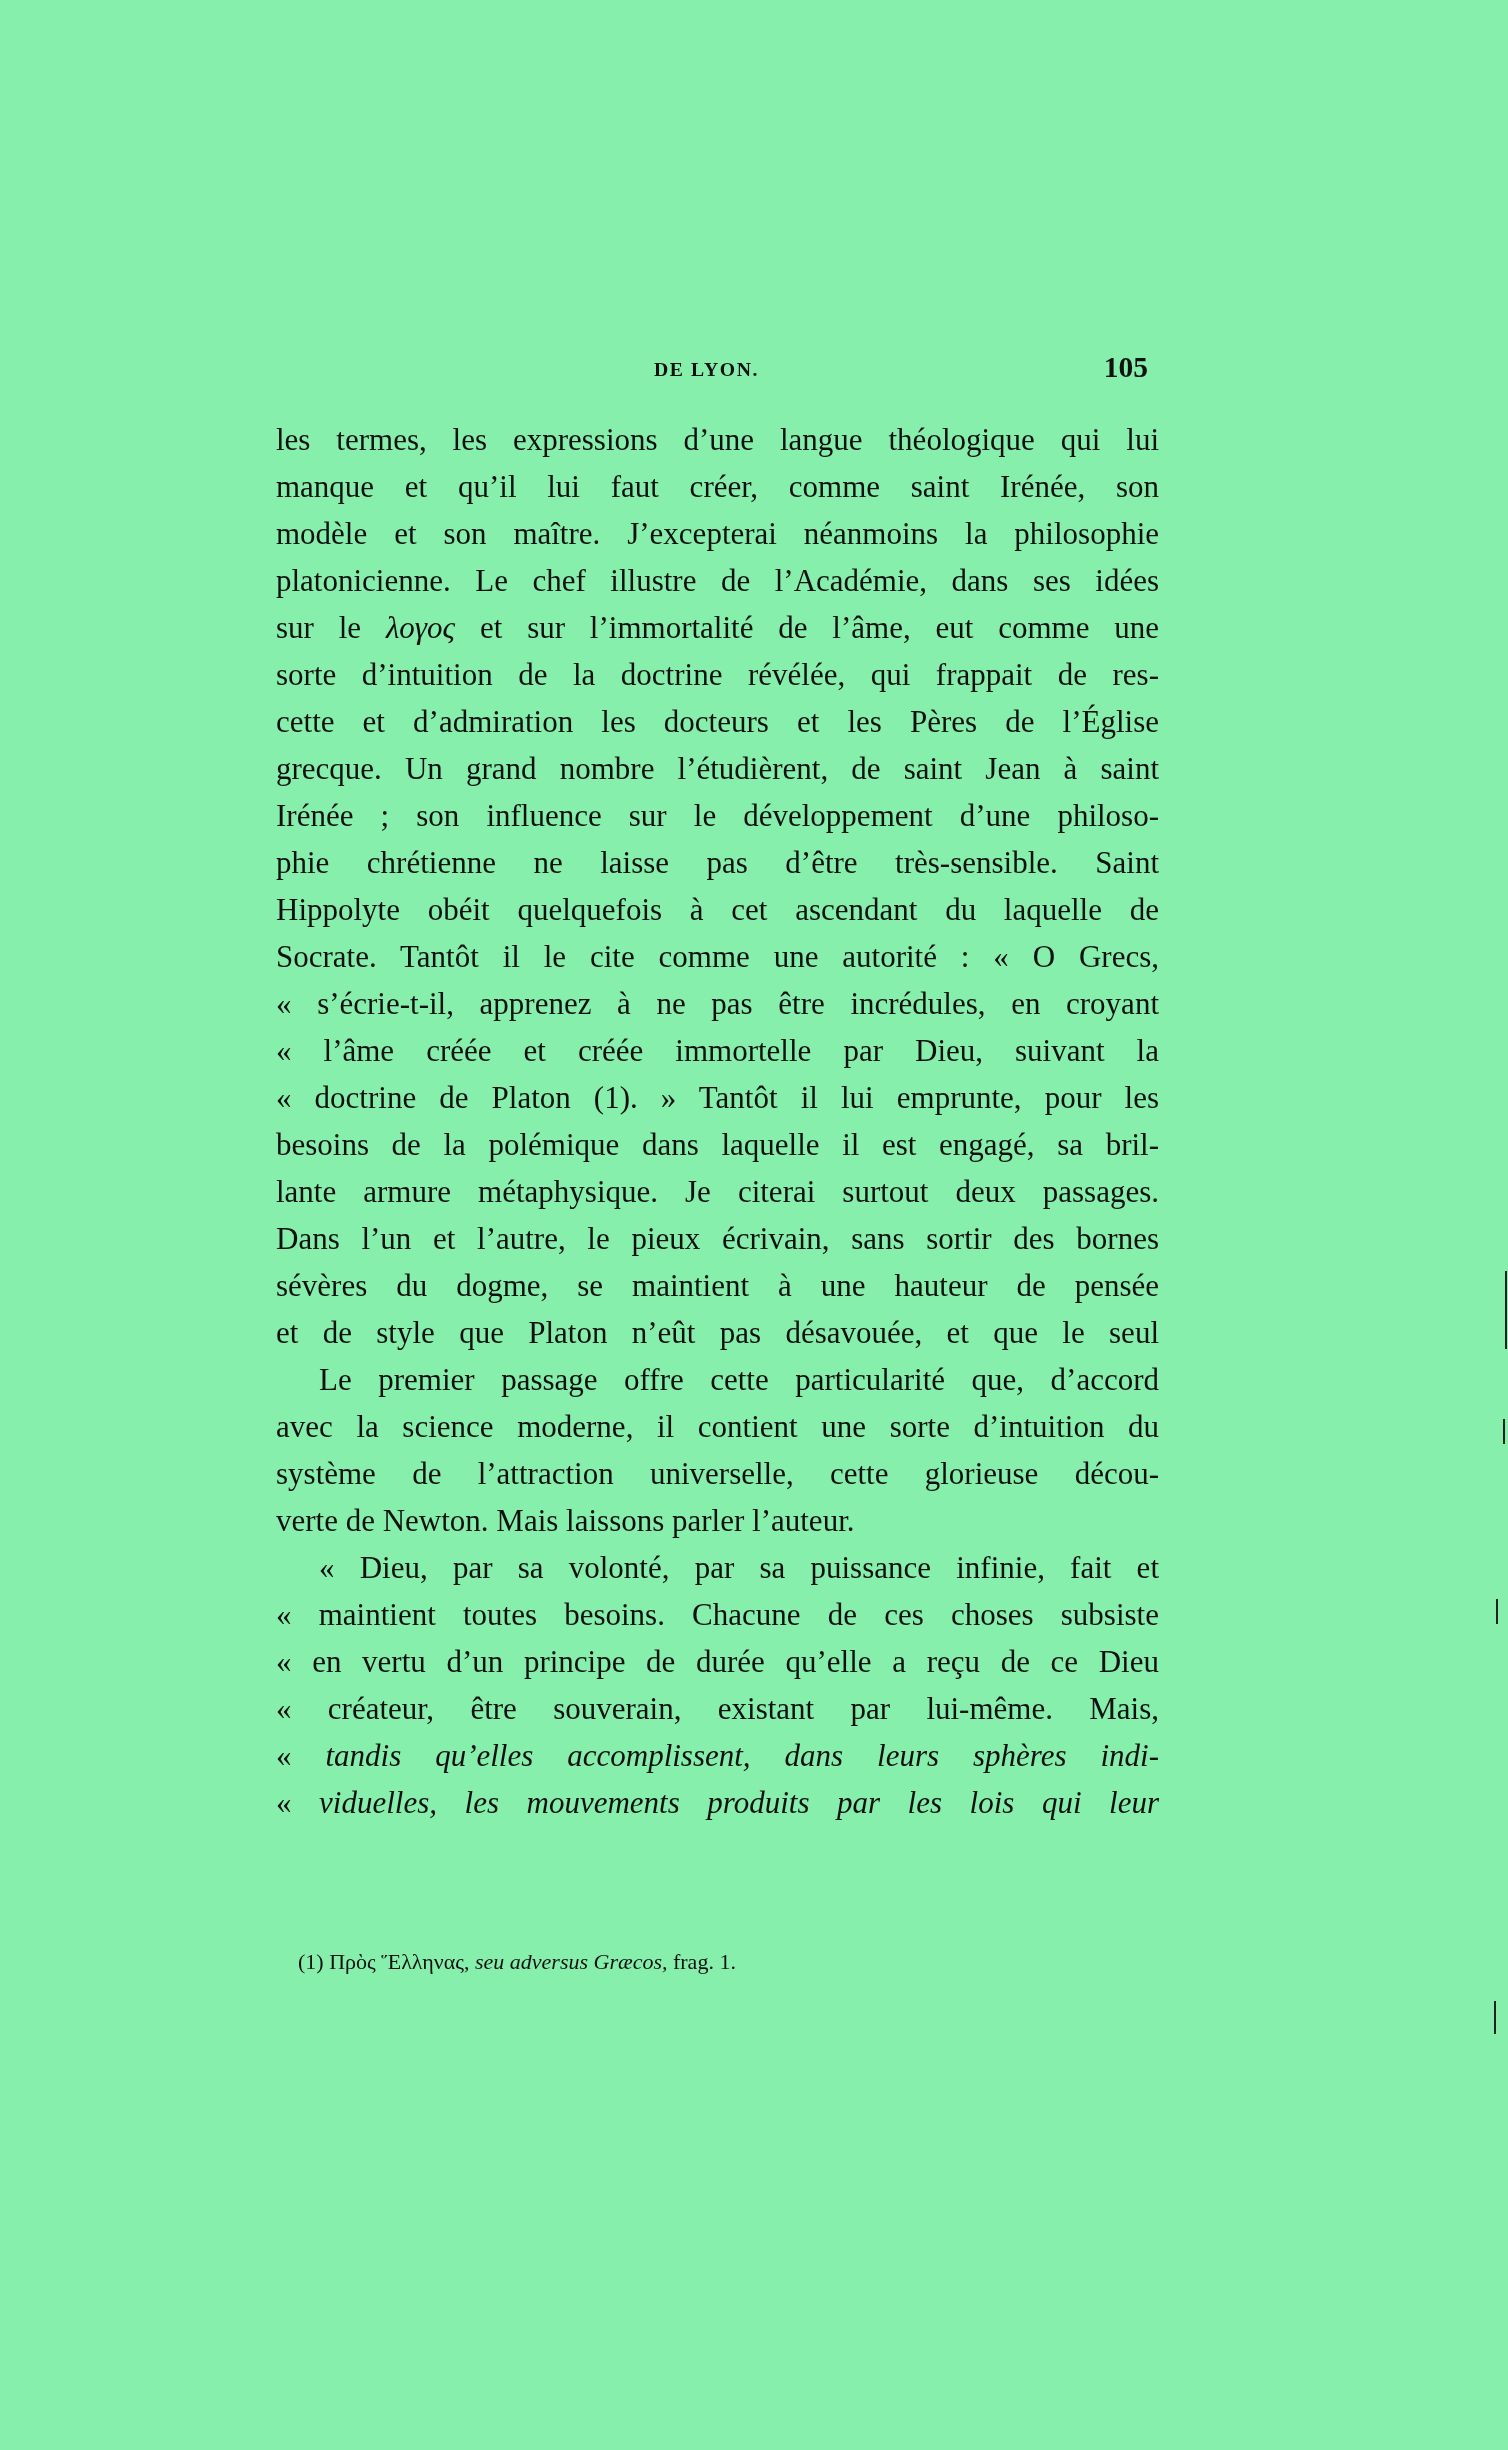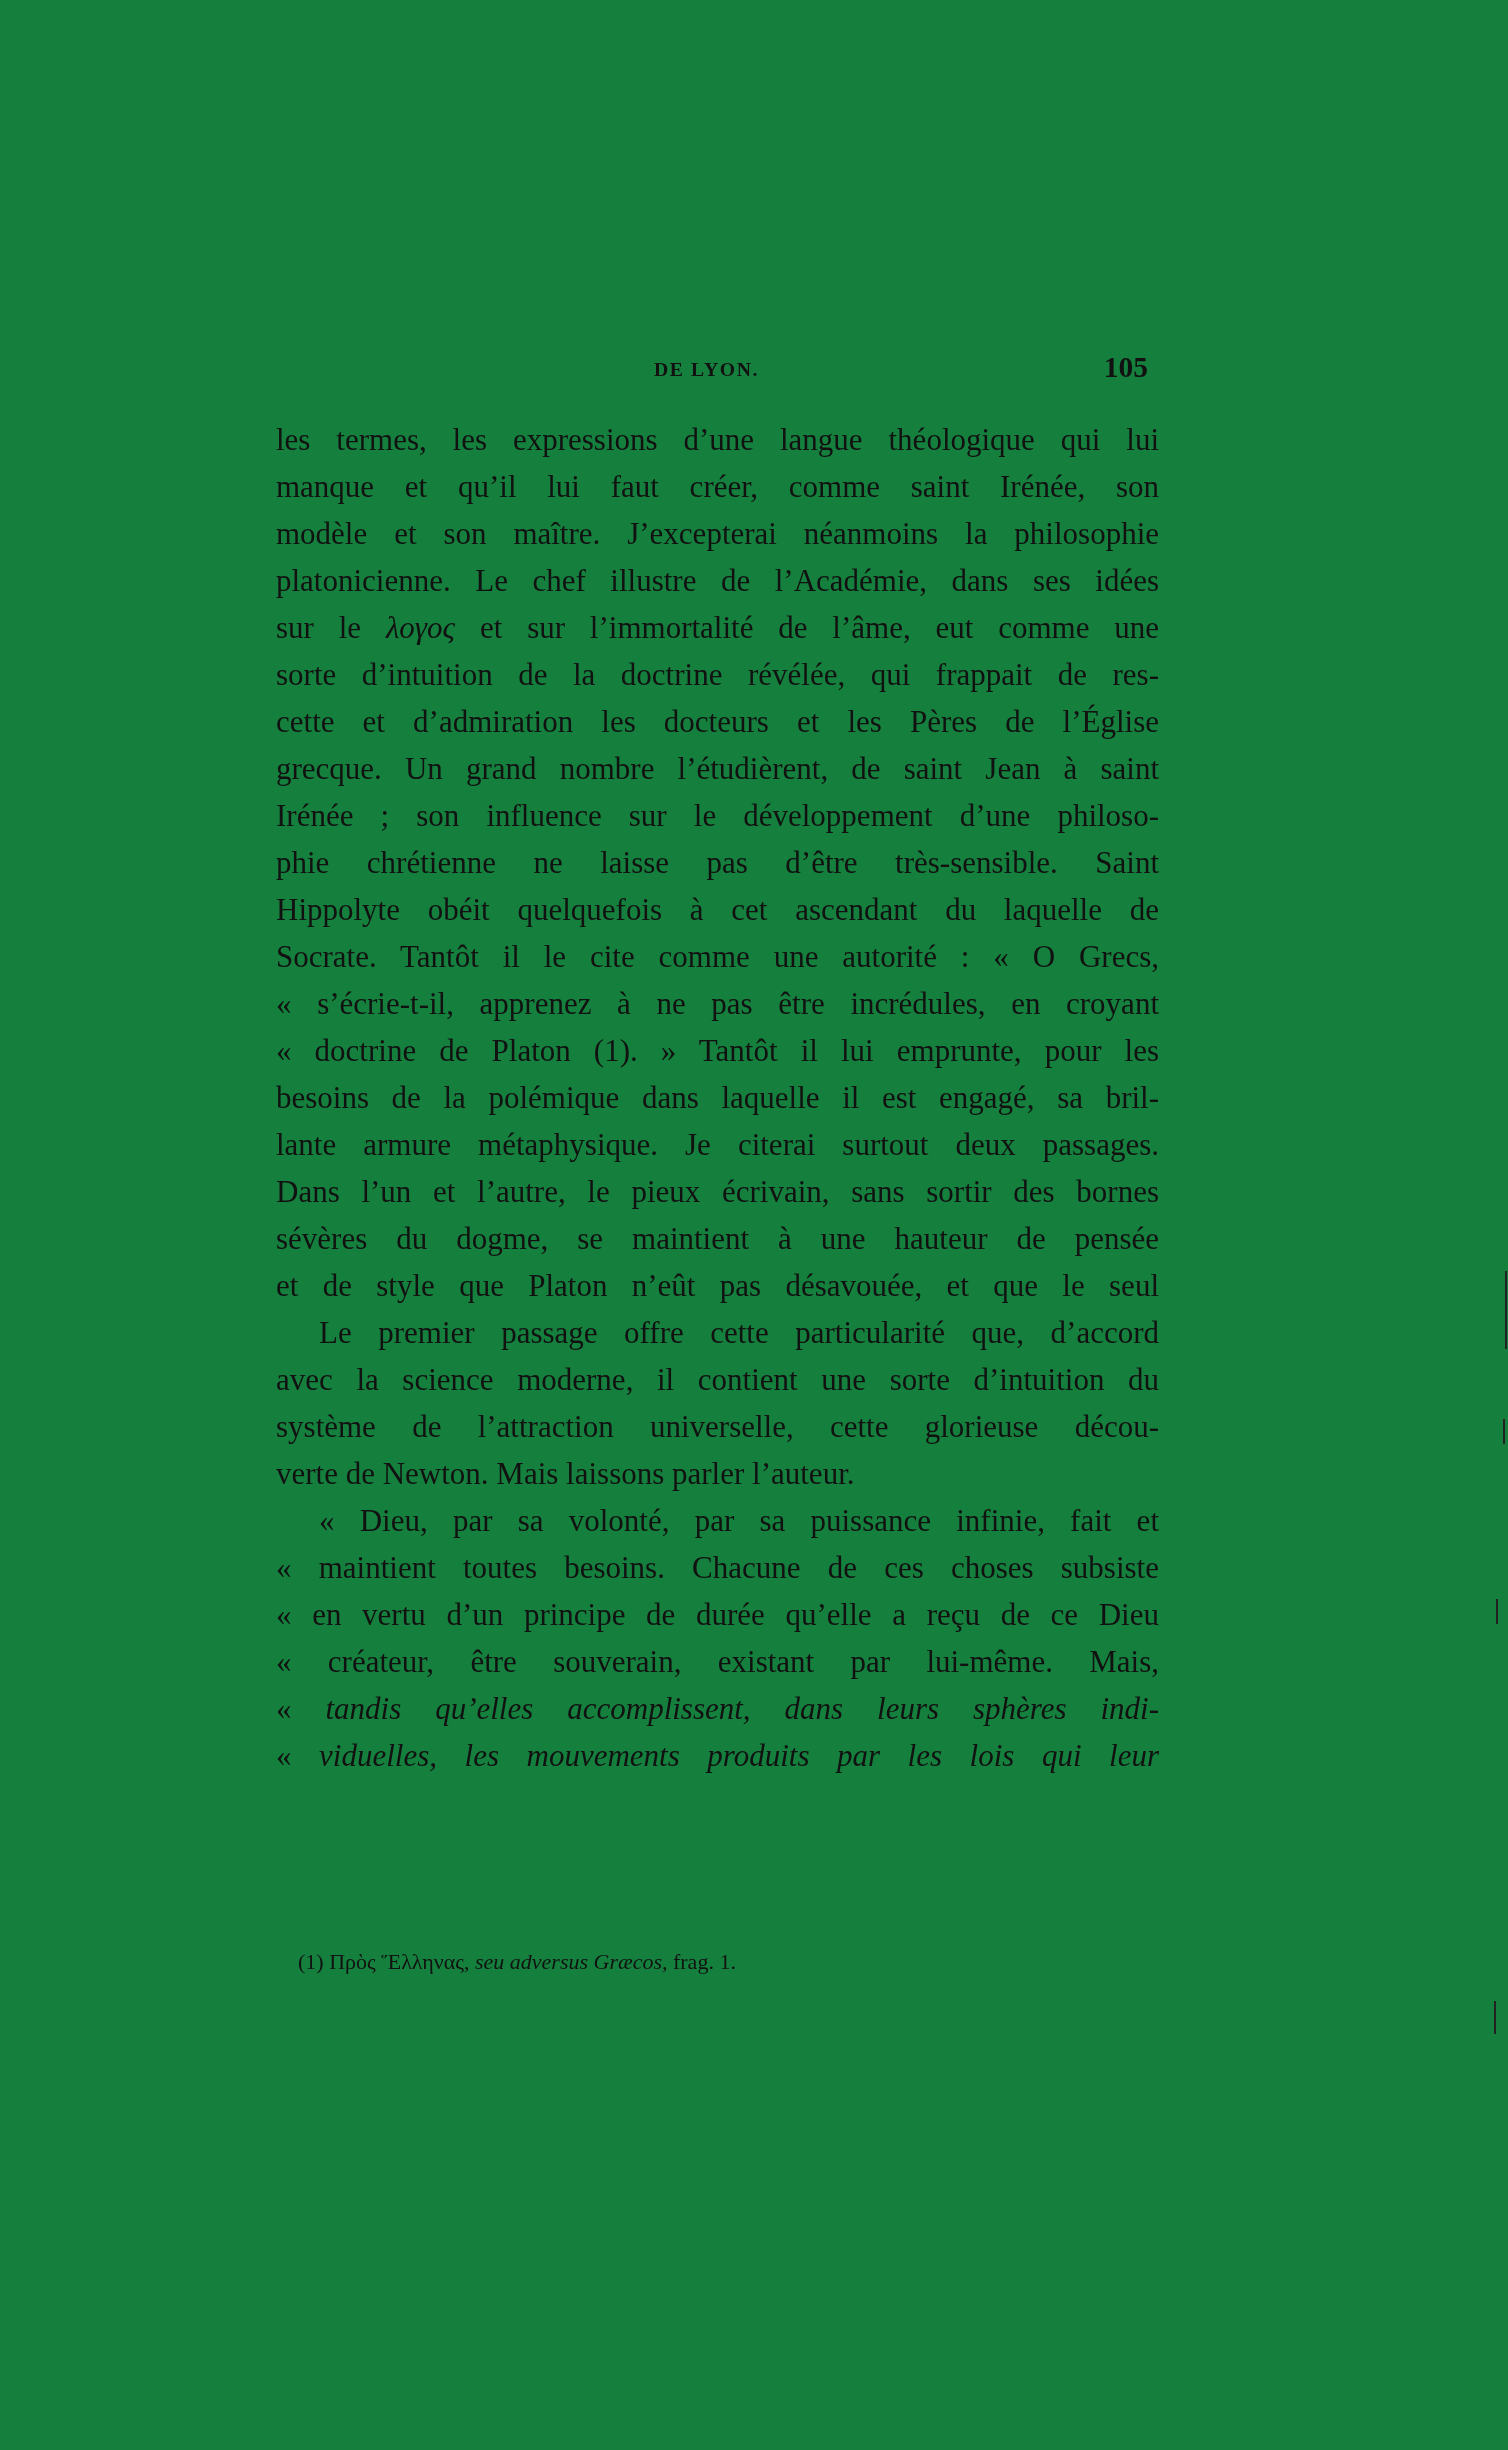--- a/index.html
+++ b/index.html
@@ -1,17 +1,17 @@
 <!DOCTYPE html>
 <html style="font-size:13px"><head>
 <meta charset="utf-8">
 <style>
   html, body { margin: 0; padding: 0; background: #ffffff; }
   body { width: 1509px; height: 2450px; position: relative; overflow: hidden; }
-  .page { position: absolute; left: 0; top: 0; width: 1509px; height: 2450px; background: #15803d; color: #111; font-family: "Liberation Serif", "DejaVu Serif", serif; }
+  .page { position: absolute; left: 0; top: 0; width: 1509px; height: 2450px; background: #86efac; color: #111; font-family: "Liberation Serif", "DejaVu Serif", serif; }
   .header { position: absolute; left: 265px; top: 351px; width: 883px; height: 41px; }
   .running-title { position: absolute; left: 0; width: 883px; text-align: center; top: 6.6px; font-size: 19.7px; letter-spacing: 1.6px; font-weight: bold; }
   .page-number { position: absolute; right: 0; top: 0; font-size: 29.5px; font-weight: bold; }
   .body-text { position: absolute; left: 276px; top: 416px; width: 883px; }
   .line { height: 47px; line-height: 47px; font-size: 31px; white-space: nowrap; text-align: justify; text-align-last: justify; }
   .line.last { text-align-last: left; }
   .line.indent { padding-left: 43px; }
   .line .it { font-style: italic; }
   .footnote { position: absolute; left: 298px; top: 1949px; font-size: 22px; white-space: nowrap; }
   .footnote .it { font-style: italic; }
@@ -34,20 +34,21 @@
     <div class="line">platonicienne. Le chef illustre de l’Académie, dans ses idées</div>
     <div class="line"><span>sur le </span><span class="it">λογος</span><span> et sur l’immortalité de l’âme, eut comme une</span></div>
     <div class="line">sorte d’intuition de la doctrine révélée, qui frappait de res-</div>
     <div class="line">cette et d’admiration les docteurs et les Pères de l’Église</div>
     <div class="line">grecque. Un grand nombre l’étudièrent, de saint Jean à saint</div>
     <div class="line">Irénée ; son influence sur le développement d’une philoso-</div>
     <div class="line">phie chrétienne ne laisse pas d’être très-sensible. Saint</div>
     <div class="line">Hippolyte obéit quelquefois à cet ascendant du laquelle de</div>
     <div class="line">Socrate. Tantôt il le cite comme une autorité : « O Grecs,</div>
     <div class="line">« s’écrie-t-il, apprenez à ne pas être incrédules, en croyant</div>
+    <div class="line">« l’âme créée et créée immortelle par Dieu, suivant la</div>
     <div class="line">« doctrine de Platon (1). » Tantôt il lui emprunte, pour les</div>
     <div class="line">besoins de la polémique dans laquelle il est engagé, sa bril-</div>
     <div class="line">lante armure métaphysique. Je citerai surtout deux passages.</div>
     <div class="line">Dans l’un et l’autre, le pieux écrivain, sans sortir des bornes</div>
     <div class="line">sévères du dogme, se maintient à une hauteur de pensée</div>
     <div class="line">et de style que Platon n’eût pas désavouée, et que le seul</div>
     <div class="line indent">Le premier passage offre cette particularité que, d’accord</div>
     <div class="line">avec la science moderne, il contient une sorte d’intuition du</div>
     <div class="line">système de l’attraction universelle, cette glorieuse décou-</div>
     <div class="line last">verte de Newton. Mais laissons parler l’auteur.</div>

